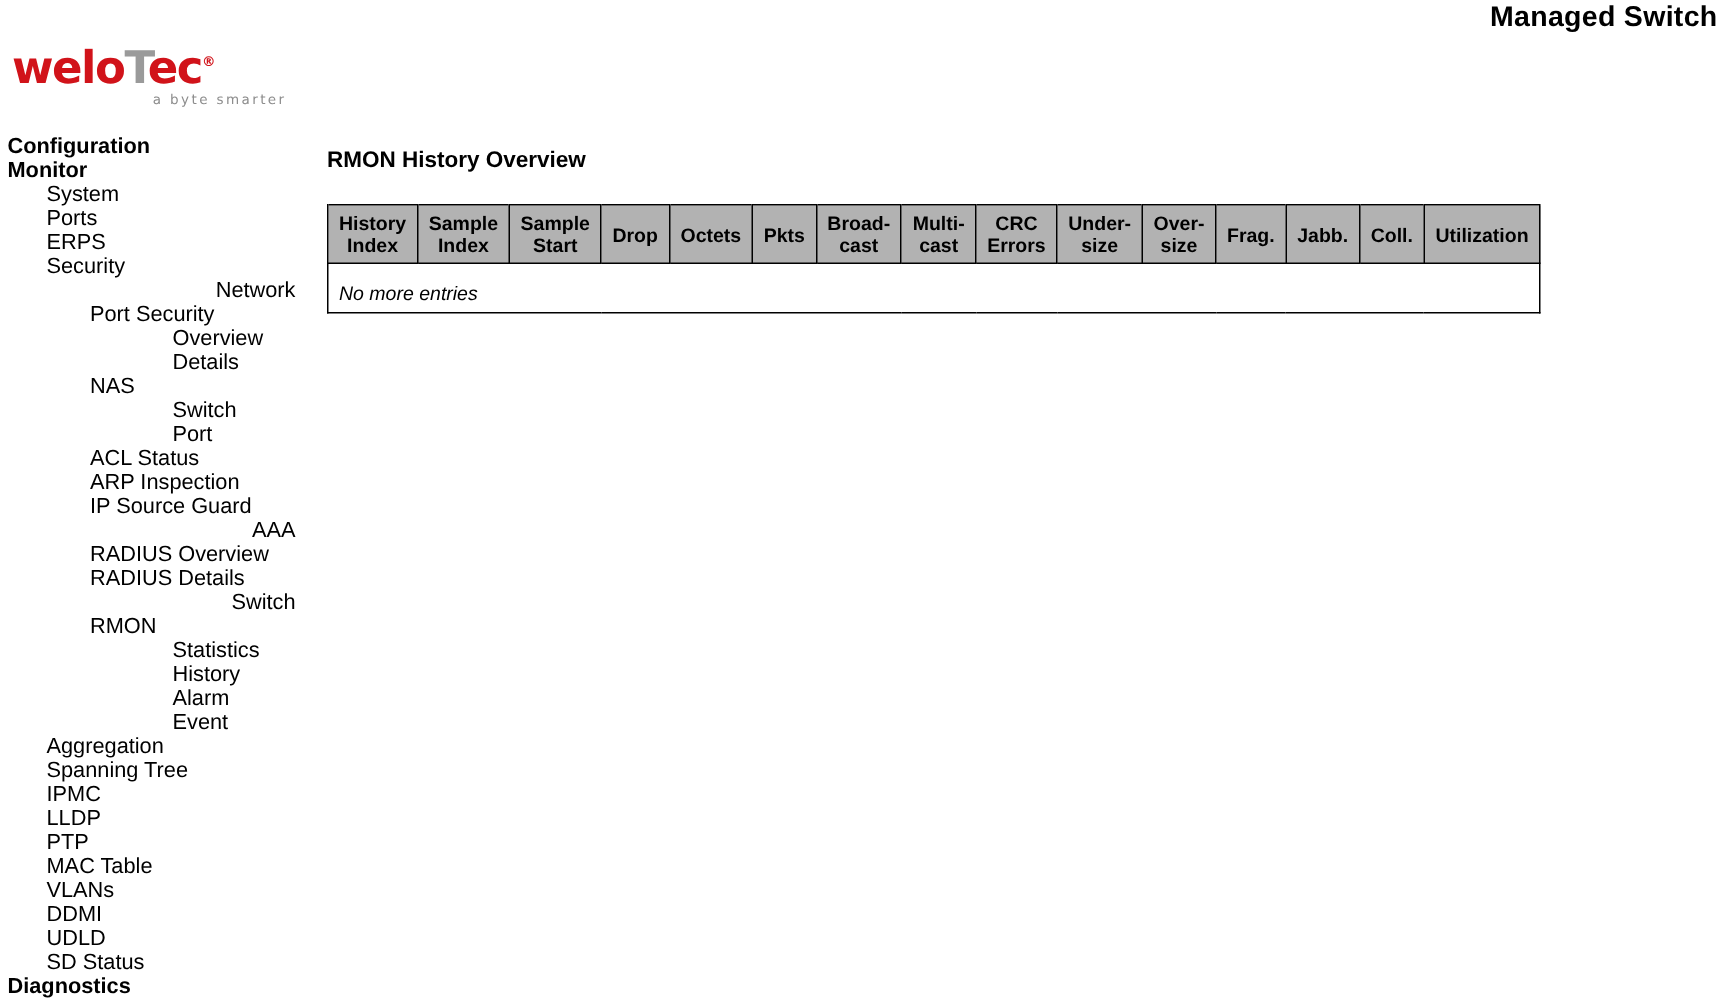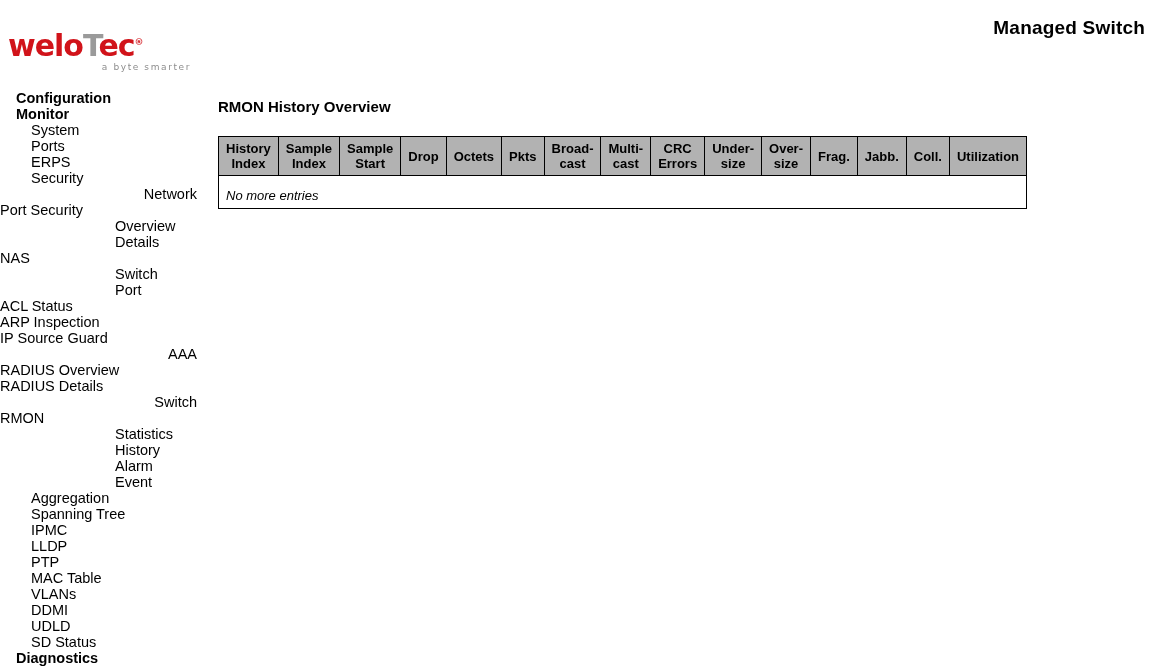--- a/index.html
+++ b/index.html
@@ -12,21 +12,21 @@
     position: relative;
     width: 1156px;
     height: 667px;
     overflow: hidden;
     background: #ffffff;
   }
 
   
   .page-title {
     position: absolute;
-    top: 16px;
+    top: 0px;
     right: 11px;
     font-size: 19px;
     font-weight: bold;
     color: #000000;
     letter-spacing: 0.2px;
     line-height: 24px;
   }
 
   
   .logo-wrap {
@@ -70,24 +70,24 @@
   }
   .nav-item {
     font-size: 14.5px;
     line-height: 16px;
     color: #000000;
     white-space: nowrap;
     padding: 0 0 0 0;
     height: 16px;
   }
   .nav-item.bold { font-weight: bold; }
-  .lvl0 { padding-left: 16px; }
+  .lvl0 { padding-left: 5px; }
   .lvl1 { padding-left: 31px; }
   .lvl2 { padding-left: 46px; text-align: right; }
-  .lvl3 { }
+  .lvl3 { padding-left: 60px; }
   .lvl4 { padding-left: 115px; }
 
   
   .main {
     position: absolute;
     left: 218px;
     top: 98px;
     width: 920px;
   }
   .content-title {

